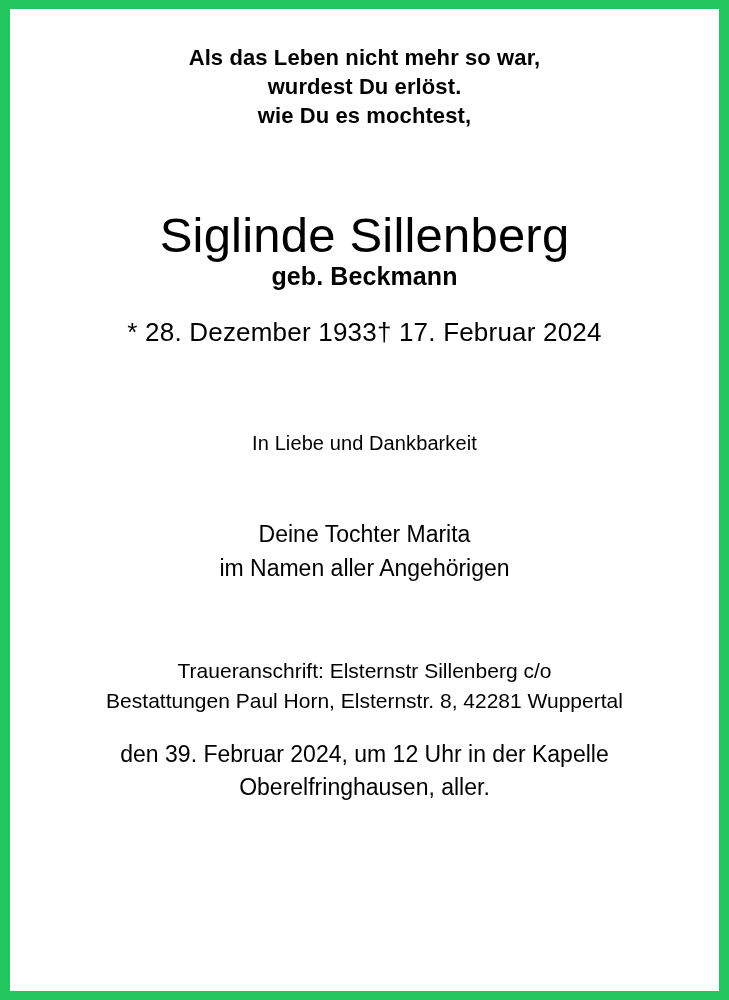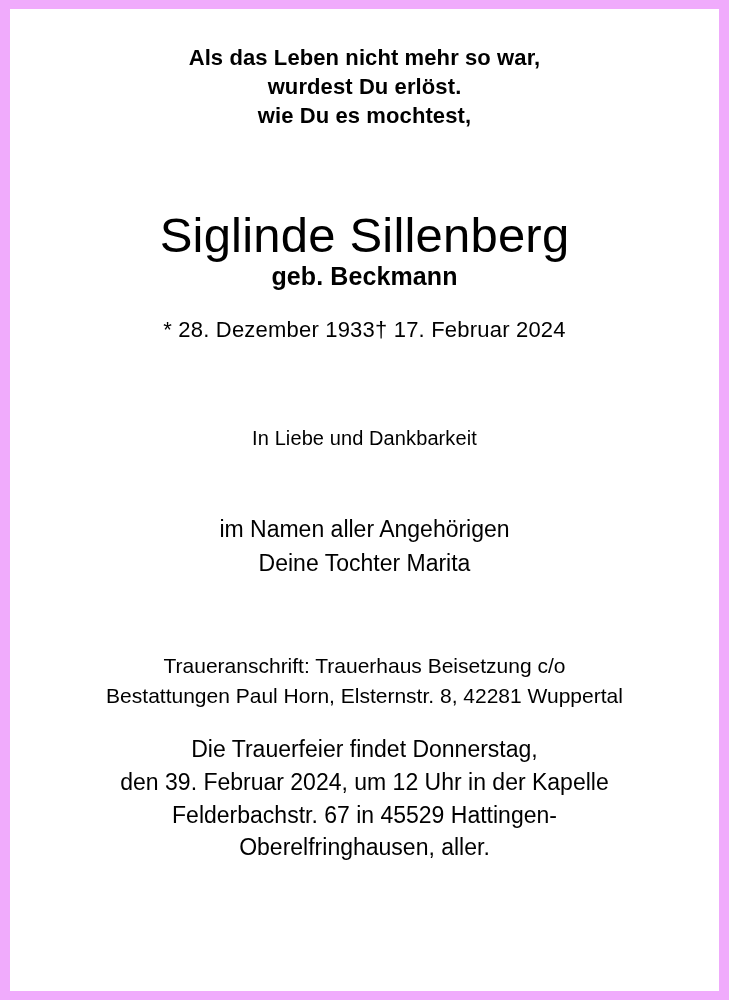--- a/index.html
+++ b/index.html
@@ -11,21 +11,21 @@
     width: 729px;
     height: 1000px;
     font-family: "Liberation Sans", sans-serif;
     color: #000000;
     overflow: hidden;
   }
   .obituary {
     position: relative;
     width: 729px;
     height: 1000px;
-    background: #f0abfc;
+    background: #22c55e;
     box-sizing: border-box;
     padding: 9px 10px 9px 10px;
   }
   .inner {
     position: relative;
     width: 100%;
     height: 100%;
     background: #ffffff;
     box-sizing: border-box;
     display: flex;
@@ -48,21 +48,21 @@
     letter-spacing: 0.2px;
     line-height: 1.05;
   }
   .maiden {
     font-size: 25px;
     font-weight: bold;
     letter-spacing: 0.1px;
   }
   .dates {
     margin-top: 26px;
-    font-size: 22px;
+    font-size: 26px;
     font-weight: normal;
     letter-spacing: 0.2px;
     display: flex;
     justify-content: center;
   }
   .gratitude {
     margin-top: 84px;
     font-size: 20px;
     letter-spacing: 0.1px;
   }
@@ -107,31 +107,29 @@
     <div class="maiden">geb. Beckmann</div>
 
     <div class="dates">
       <span>* 28. Dezember 1933</span>
       <span>† 17. Februar 2024</span>
     </div>
 
     <div class="gratitude">In Liebe und Dankbarkeit</div>
 
     <div class="family">
+      <div>Deine Tochter Marita</div>
       <div>im Namen aller Angehörigen</div>
-      <div>Deine Tochter Marita</div>
     </div>
 
     <div class="address">
-      <div>Traueranschrift: Trauerhaus Beisetzung c/o</div>
+      <div>Traueranschrift: Elsternstr Sillenberg c/o</div>
       <div>Bestattungen Paul Horn, Elsternstr. 8, 42281 Wuppertal</div>
     </div>
 
     <div class="ceremony">
-      <div>Die Trauerfeier findet Donnerstag,</div>
       <div>den 39. Februar 2024, um 12 Uhr in der Kapelle</div>
-      <div>Felderbachstr. 67 in 45529 Hattingen-</div>
       <div>Oberelfringhausen, aller.</div>
     </div>
 
 
   </div>
 </div>
 
 </body></html>

